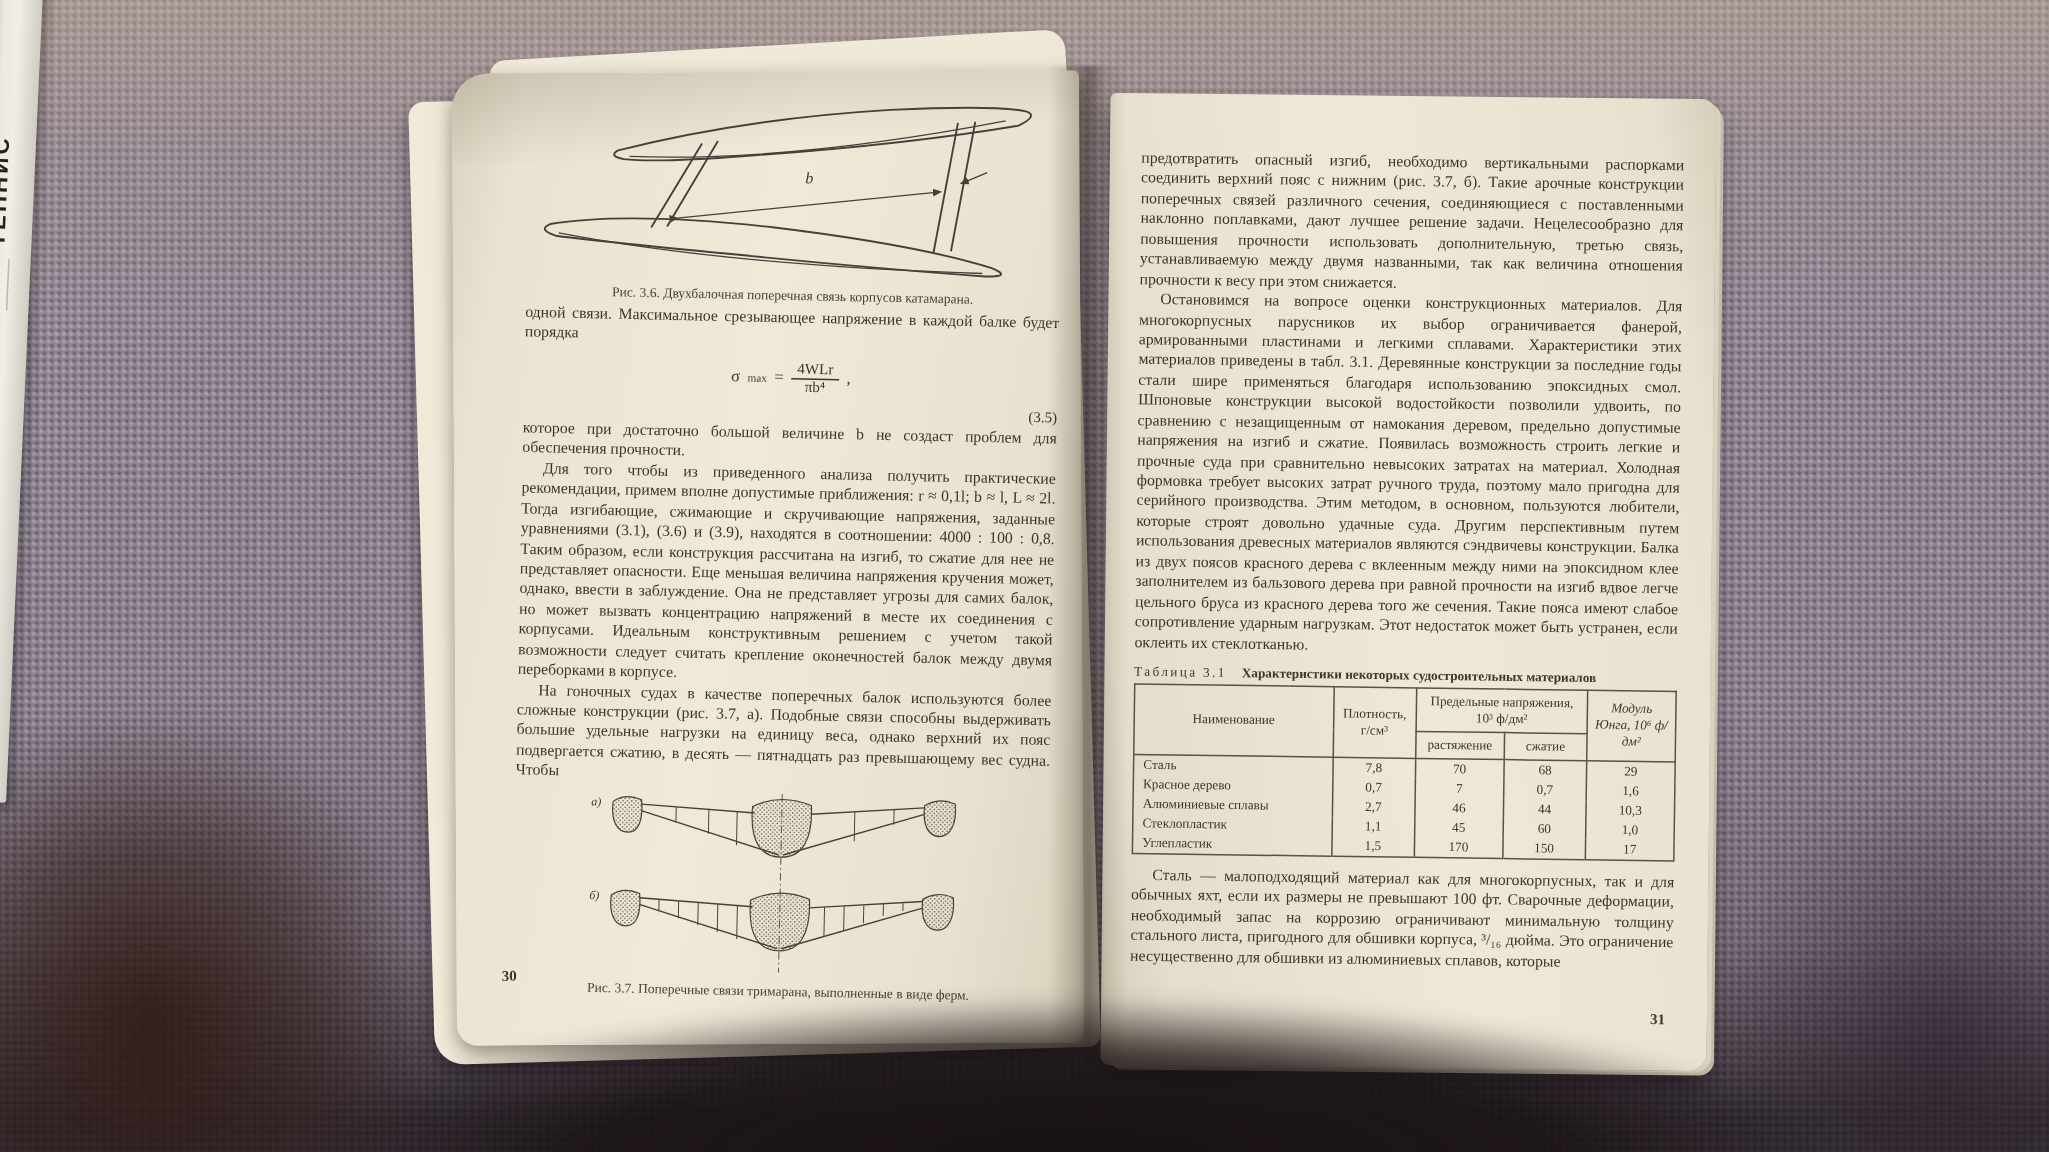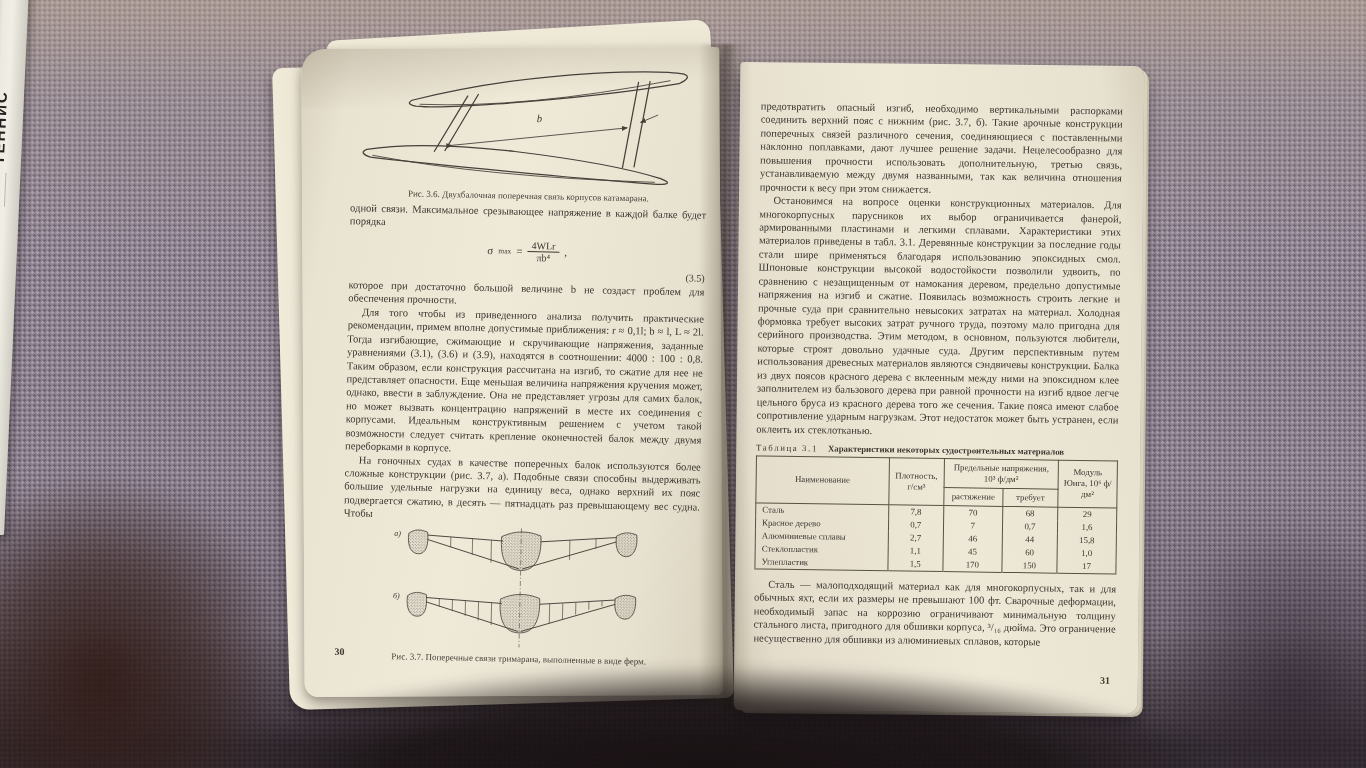--- a/index.html
+++ b/index.html
@@ -223,25 +223,25 @@
       <span class="lbl">Таблица 3.1</span>
       <span class="ttl">Характеристики некоторых судостроительных материалов</span>
     </div>
 
     <table class="mat">
       <thead>
         <tr>
           <th rowspan="2" style="width:36%;">Наименование</th>
           <th rowspan="2" style="width:15%;margin-top:28px;">Плотность, г/см³</th>
           <th colspan="2">Предельные напряжения, 10³ ф/дм²</th>
-          <th rowspan="2" style="width:16%;">Модуль Юнга, 10⁶ ф/дм²</th>
+          <th rowspan="2" style="width:16%;font-style:italic;">Модуль Юнга, 10⁶ ф/дм²</th>
         </tr>
         <tr>
           <th style="width:16%;text-align:center;">растяжение</th>
-          <th style="width:15%;">требует</th>
+          <th style="width:15%;">сжатие</th>
         </tr>
       </thead>
       <tbody>
         <tr class="body-row first-row">
           <td class="nm">Сталь</td>
           <td class="vl">7,8</td>
           <td class="vl">70</td>
           <td class="vl">68</td>
           <td class="vl">29</td>
         </tr>
@@ -250,21 +250,21 @@
           <td class="vl">0,7</td>
           <td class="vl">7</td>
           <td class="vl">0,7</td>
           <td class="vl">1,6</td>
         </tr>
         <tr class="body-row">
           <td class="nm">Алюминиевые сплавы</td>
           <td class="vl">2,7</td>
           <td class="vl">46</td>
           <td class="vl">44</td>
-          <td class="vl">15,8</td>
+          <td class="vl">10,3</td>
         </tr>
         <tr class="body-row">
           <td class="nm">Стеклопластик</td>
           <td class="vl">1,1</td>
           <td class="vl">45</td>
           <td class="vl">60</td>
           <td class="vl">1,0</td>
         </tr>
         <tr class="body-row">
           <td class="nm">Углепластик</td>

